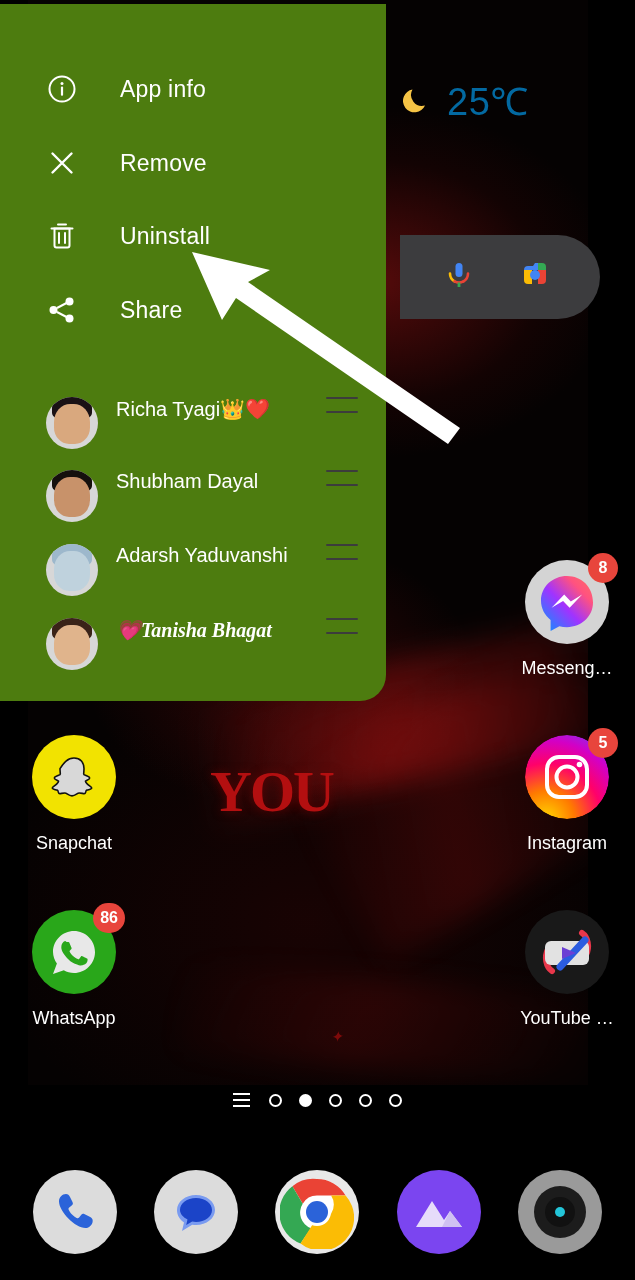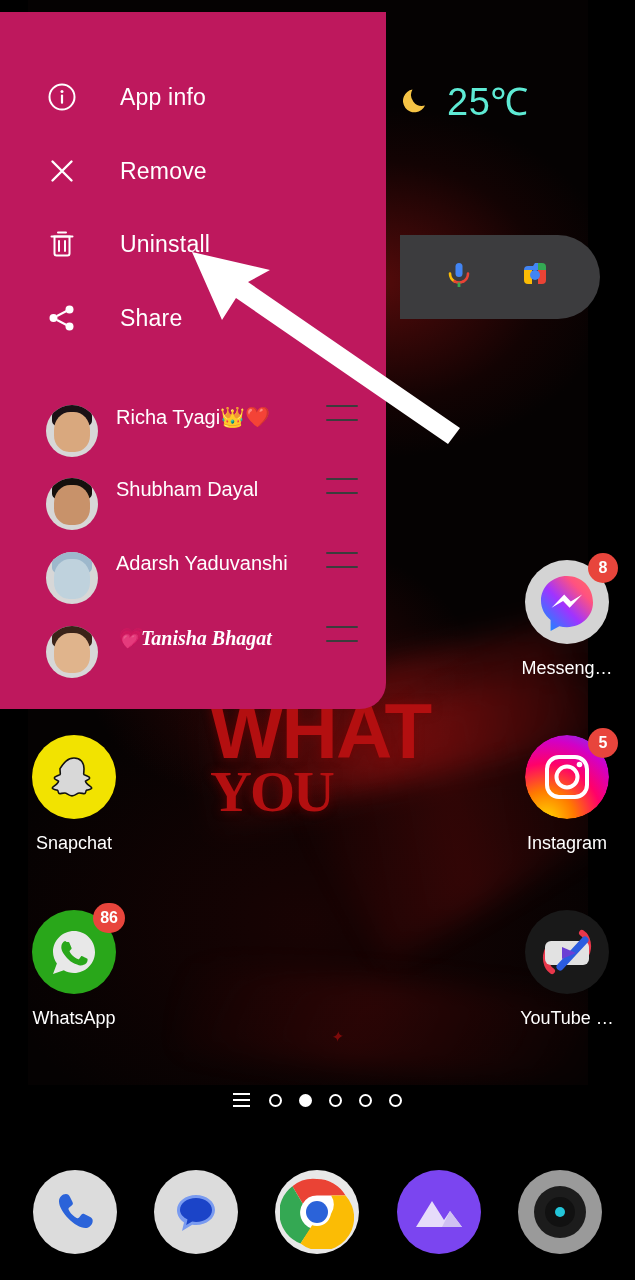--- a/index.html
+++ b/index.html
@@ -63,40 +63,40 @@
   }
 
   
   #weather {
     position:absolute; left:400px; top:74px;
     display:flex; align-items:center; gap:13px;
   }
   #moon-icon { width:34px; height:34px; position:relative; }
   #moon-icon svg { display:block; }
   #weather-temp {
-    color:#5eead4; font-size:38px; font-weight:400;
+    color:#0369a1; font-size:38px; font-weight:400;
     letter-spacing:.5px;
   }
 
   
   #search-bar {
     position:absolute; left:400px; top:235px;
     width:200px; height:84px;
     background:#3c3c3e;
     border-radius:0 42px 42px 0;
     display:flex; align-items:center;
     justify-content:flex-start; gap:42px;
     padding-left:42px;
   }
 
   
   #popup-menu {
-    position:absolute; left:0; top:12px;
+    position:absolute; left:0; top:4px;
     width:386px; height:697px;
-    background:#be185d;
+    background:#4d7c0f;
     border-radius:0 0 26px 0;
     z-index:20;
   }
   .menu-item {
     position:absolute; left:46px;
     display:flex; align-items:center; gap:42px;
     height:42px;
   }
   #menu-item-app-info { top:64px; }
   #menu-item-remove   { top:138px; }
@@ -233,21 +233,20 @@
 </head>
 <body>
 
 <div id="screen">
 
   <div id="wallpaper">
     <div class="wp-sweep" id="wp-sweep1"></div>
     <div class="wp-sweep" id="wp-sweep2"></div>
     <div class="wp-sweep" id="wp-sweep3"></div>
     <div class="wp-sweep" id="wp-sweep4"></div>
-    <div class="wp-line" id="wp-l1">WHAT</div>
     <div class="wp-line" id="wp-l2">YOU</div>
     <div id="wp-sign">✦</div>
   </div>
 
   <div id="weather">
     <span id="moon-icon">
       <svg width="34" height="34" viewBox="0 0 34 34">
         <path d="M25 22.5A11 11 0 0 1 12.5 6.5a11.5 11.5 0 1 0 12.5 16z" fill="#F6C445"></path>
       </svg>
     </span>

